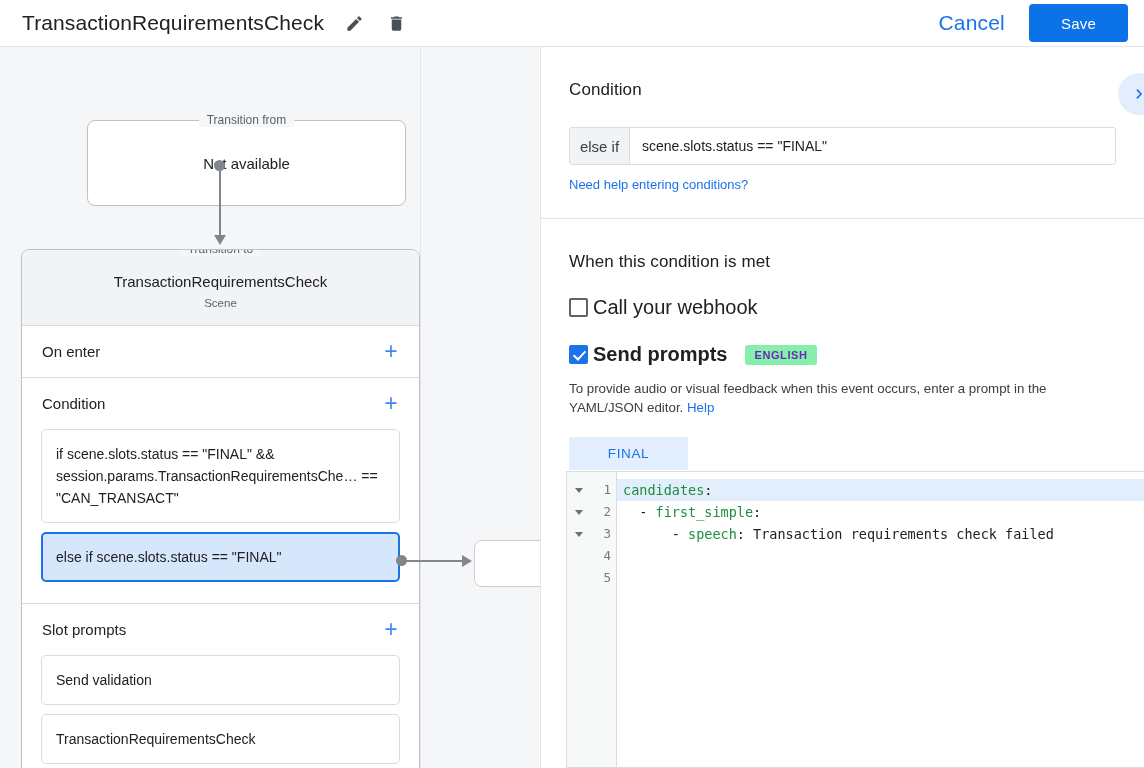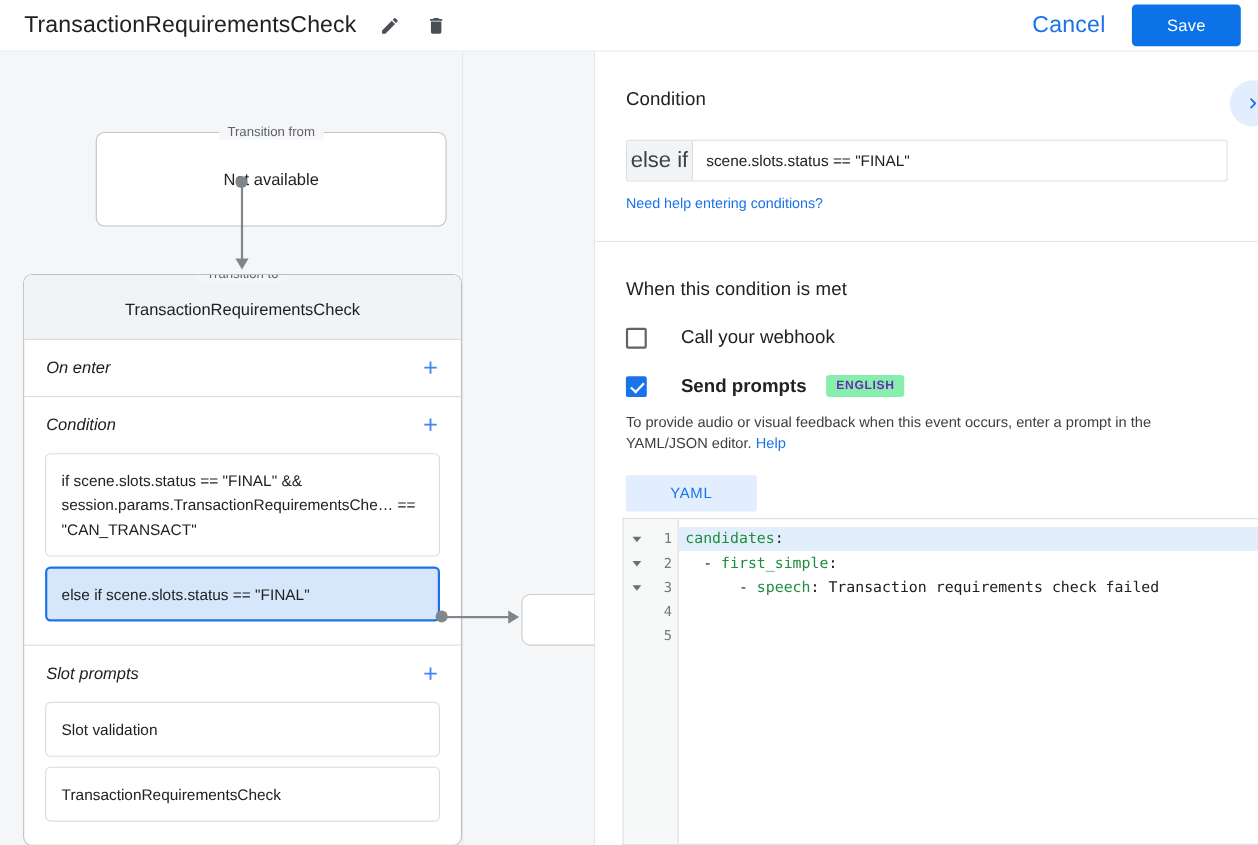--- a/index.html
+++ b/index.html
@@ -159,21 +159,20 @@
 
   .sect {
     border-bottom: 1px solid #dadce0;
     padding: 0 0 12px 0;
   }
   .sect:last-child { border-bottom: none; }
   .sect-head {
     display: flex; align-items: center;
     height: 51px;
     padding: 0 16px 0 20px;
-    font-style: italic;
   }
   .sect-title { font-size: 15px; color: #202124; flex: 1; }
   .plus-btn {
     width: 24px; height: 24px;
     display: flex; align-items: center; justify-content: center;
     color: #4285f4;
     font-size: 23px;
     line-height: 1;
     cursor: pointer;
     user-select: none;
@@ -240,21 +239,21 @@
     border: 1px solid #dadce0;
     border-radius: 3px;
     height: 38px;
     overflow: hidden;
   }
   .cond-prefix {
     background: #f1f3f4;
     border-right: 1px solid #dadce0;
     display: flex; align-items: center; justify-content: center;
     width: 60px;
-    font-size: 20px;
+    font-size: 15px;
     color: #3c4043;
   }
   .cond-input {
     flex: 1;
     border: none; outline: none;
     padding: 0 12px;
     font-size: 14px;
     color: #202124;
     font-family: inherit;
     background: #ffffff;
@@ -290,22 +289,22 @@
   .chk.checked::after {
     content: "";
     position: absolute;
     left: 4.5px; top: 1px;
     width: 5px; height: 10px;
     border: solid #ffffff;
     border-width: 0 2px 2px 0;
     transform: rotate(43deg);
   }
   .chk-label {
-    margin-left: 31px;
-    font-size: 17px;
+    margin-left: 5px;
+    font-size: 20px;
     color: #202124;
   }
   .chk-label.bold { font-weight: 700; }
   .lang-badge {
     margin-left: 18px;
     background: #86efac;
     color: #6b28b5;
     font-size: 11px;
     font-weight: 700;
     letter-spacing: 0.6px;
@@ -435,20 +434,21 @@
 
     <div class="conn-dot" style="left:214px; top:113px;"></div>
     <div class="conn-line-v" style="left:219px; top:118px; height:76px;"></div>
     <div class="conn-arrow-down" style="left:213.5px; top:188px;"></div>
 
     <div id="transition-to">
       <div class="fs-legend" style="top:-8px;">Transition to</div>
 
       <div class="scene-head">
         <div class="scene-name">TransactionRequirementsCheck</div>
+        <div class="scene-sub">Scene</div>
       </div>
 
       <div class="sect no-pad">
         <div class="sect-head">
           <div class="sect-title">On enter</div>
           <div class="plus-btn">+</div>
         </div>
       </div>
 
       <div class="sect sect-body-tight">
@@ -458,21 +458,21 @@
         </div>
         <div class="item-box">if scene.slots.status == "FINAL" &amp;&amp; session.params.TransactionRequirementsChe… == "CAN_TRANSACT"</div>
         <div class="item-box selected">else if scene.slots.status == "FINAL"</div>
       </div>
 
       <div class="sect sect-body-tight">
         <div class="sect-head">
           <div class="sect-title">Slot prompts</div>
           <div class="plus-btn">+</div>
         </div>
-        <div class="item-box">Slot validation</div>
+        <div class="item-box">Send validation</div>
         <div class="item-box">TransactionRequirementsCheck</div>
       </div>
     </div>
 
     <div class="conn-dot" style="left:396px; top:508px;"></div>
     <div class="conn-line-h" style="left:402px; top:513px; width:64px;"></div>
     <div class="conn-arrow-right" style="left:462px; top:507.5px;"></div>
 
     <div id="partial-node"></div>
   </div>
@@ -511,21 +511,21 @@
       <div class="chk checked"></div>
       <div class="chk-label bold">Send prompts</div>
       <div class="lang-badge">ENGLISH</div>
     </div>
 
     <div class="helptext">
       <span>To provide audio or visual feedback when this event occurs, enter a prompt in the YAML/JSON editor. </span><a>Help</a>
     </div>
 
     <div class="tabs">
-      <div class="tab active">YAML</div>
+      <div class="tab active">FINAL</div>
     </div>
   </div>
 </div>
 
 <div class="editor">
   <div class="fold-col">
     <div class="fold-cell">
         <span class="fold-tri"></span>
       </div>
     <div class="fold-cell">

